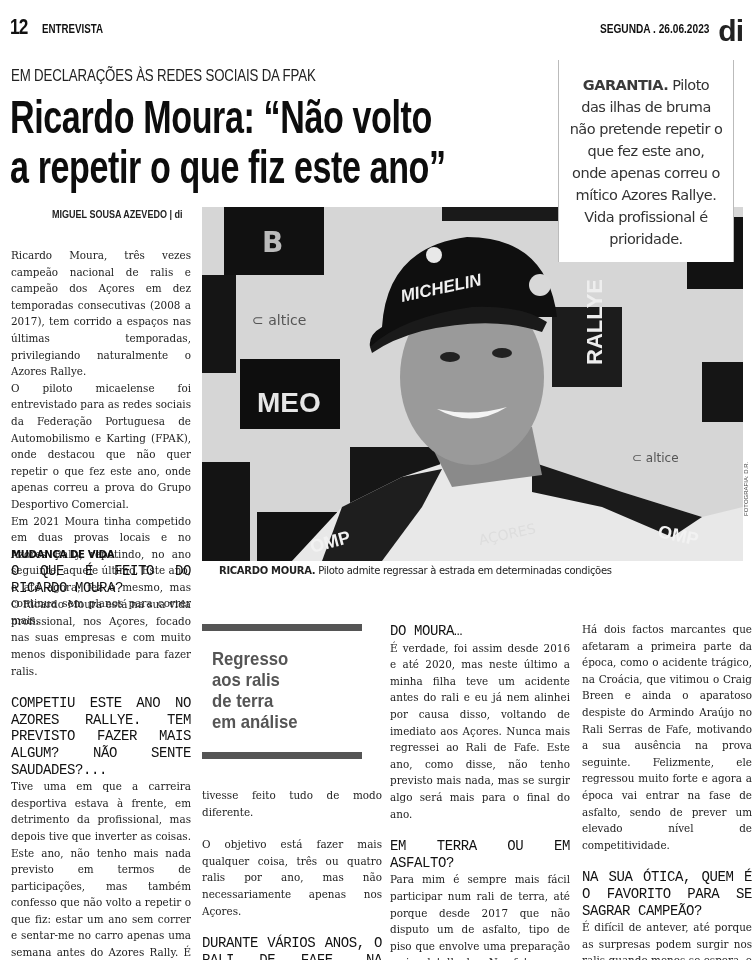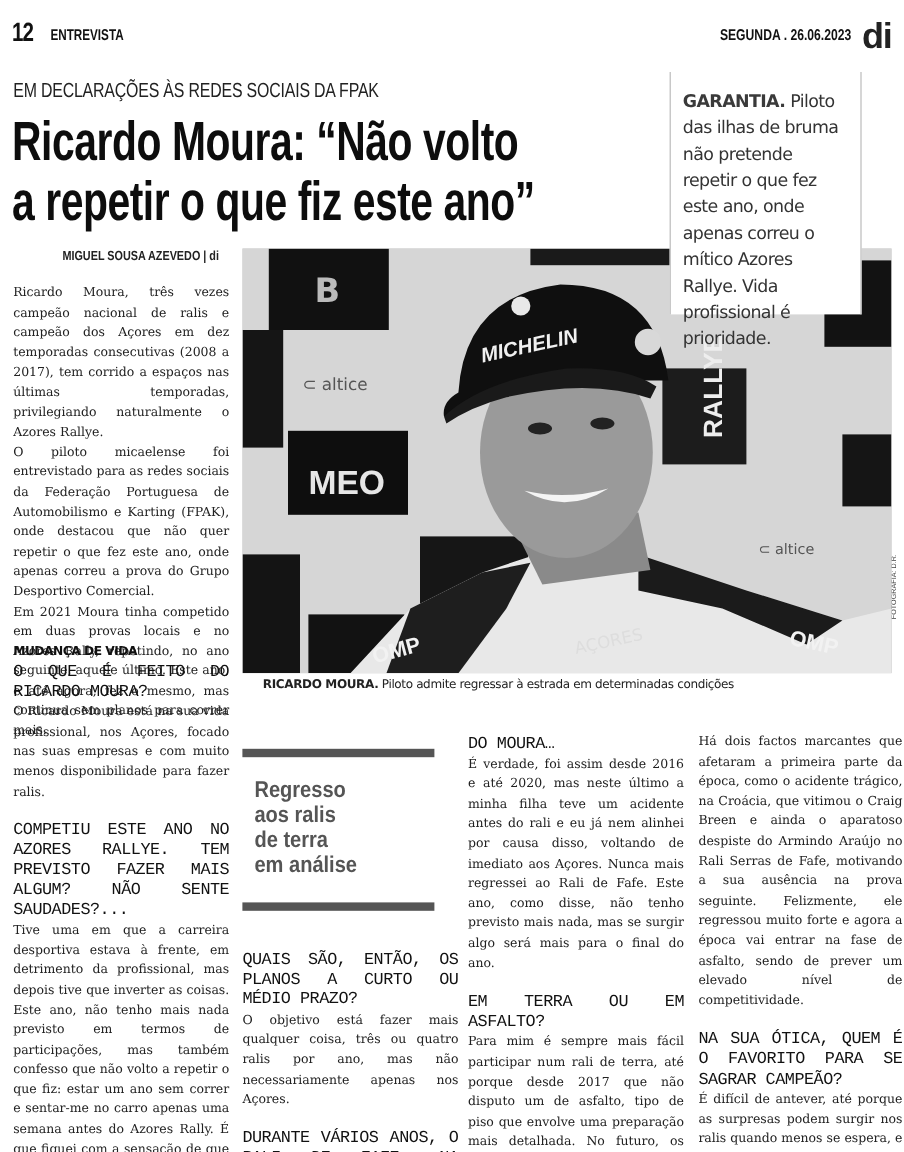--- a/index.html
+++ b/index.html
@@ -10,30 +10,30 @@
   .page-num { position: absolute; left: 10px; top: 14px; font-family: "Liberation Sans", sans-serif; font-weight: bold; font-size: 22px; letter-spacing: -1px; transform: scaleX(0.78); transform-origin: left; color: #111; }
   .section { position: absolute; left: 42px; top: 21px; font-family: "Liberation Sans", sans-serif; font-weight: bold; font-size: 13px; transform: scaleX(0.75); transform-origin: left; color: #111; }
   .dateline { position: absolute; right: 44px; top: 21px; font-family: "Liberation Sans", sans-serif; font-weight: bold; font-size: 13px; transform: scaleX(0.78); transform-origin: right; color: #111; }
   .logo { position: absolute; right: 10px; top: 14px; font-family: "Liberation Sans", sans-serif; font-weight: bold; font-size: 30px; color: #222; letter-spacing: -1px; }
 
   .kicker { position: absolute; left: 11px; top: 66px; font-family: "Liberation Sans", sans-serif; font-size: 17px; color: #222; transform: scaleX(0.78); transform-origin: left; white-space: nowrap; letter-spacing: -0.2px; }
   .headline { position: absolute; left: 10px; top: 92px; width: 700px; font-family: "Liberation Sans", sans-serif; font-weight: bold; font-size: 46px; line-height: 50px; color: #0d0d0d; transform: scaleX(0.74); transform-origin: left; letter-spacing: -0.5px; }
 
   .byline { position: absolute; left: 52px; top: 208px; font-family: "Liberation Sans", sans-serif; font-size: 11px; font-weight: bold; color: #222; transform: scaleX(0.82); transform-origin: left; white-space: nowrap; }
 
-  .sidebar-box { position: absolute; left: 558px; top: 60px; width: 160px; height: 202px; background: #fff; border-left: 1px solid #bbb; border-right: 1px solid #bbb; padding: 14px 10px 12px 10px; z-index: 3; font-family: "DejaVu Sans", sans-serif; font-size: 14.5px; line-height: 22px; color: #333; letter-spacing: -0.5px; }
+  .sidebar-box { position: absolute; left: 558px; top: 60px; width: 176px; height: 202px; background: #fff; border-left: 1px solid #bbb; border-right: 1px solid #bbb; padding: 14px 10px 12px 10px; z-index: 3; font-family: "DejaVu Sans", sans-serif; font-size: 14.5px; line-height: 22px; color: #333; letter-spacing: -0.5px; text-align: center; }
   .sidebar-box b { color: #3a3a3a; font-weight: bold; }
 
   .photo { position: absolute; left: 202px; top: 207px; width: 541px; height: 354px; background: #c9c9c9; overflow: hidden; z-index: 1; }
   .photo svg { display: block; }
   .photo-credit { position: absolute; left: 743px; top: 516px; font-family: "Liberation Sans", sans-serif; font-size: 6px; color: #444; transform: rotate(-90deg); transform-origin: left top; white-space: nowrap; }
   .caption { position: absolute; left: 202px; top: 565px; font-family: "DejaVu Sans", sans-serif; font-size: 10px; color: #222; letter-spacing: -0.3px; white-space: nowrap; }
   .caption b { font-weight: bold; margin-left: 17px; }
 
-  .col { position: absolute; font-family: "DejaVu Serif", serif; font-size: 10.4px; line-height: 16.6px; color: #222; text-align: justify; hyphens: manual; }
+  .col { position: absolute; font-family: "DejaVu Serif", serif; font-size: 10.4px; line-height: 16.6px; color: #222; text-align: justify; hyphens: manual; margin-top: 11px; }
   .col p { margin: 0; }
   .col .q { font-family: Liberation Mono, monospace; font-size: 14px; line-height: 16.6px; color: #111; text-transform: uppercase; letter-spacing: -0.4px; text-align: justify; }
   .col .sub { font-family: "DejaVu Sans", sans-serif; font-weight: bold; font-size: 10.2px; line-height: 16px; color: #111; letter-spacing: -0.4px; }
   .col .gap { height: 16px; }
 
   .col1 { left: 11px; top: 236px; width: 180px; }
   .col1b { left: 11px; top: 536px; width: 180px; }
   .col2 { left: 202px; top: 776px; width: 180px; }
   .col3 { left: 390px; top: 612px; width: 180px; }
   .col4 { left: 582px; top: 610px; width: 170px; }
@@ -136,22 +136,22 @@
   <div class="pq-text">
     <span>Regresso</span><br>
     <span>aos ralis</span><br>
     <span>de terra</span><br>
     <span>em análise</span>
   </div>
   <div class="pq-bar bot"></div>
 </div>
 
 <div class="col col2">
+  <p>tivesse feito tudo de modo diferente.</p>
   <div class="gap"></div>
-  <p class="q">QUAIS SÃO, ENTÃO, OS PLANOS A CURTO OU MÉDIO PRAZO?</p>
   <p>O objetivo está fazer mais qualquer coisa, três ou quatro ralis por ano, mas não necessariamente apenas nos Açores.</p>
   <div class="gap"></div>
   <p class="q">DURANTE VÁRIOS ANOS, O RALI DE FAFE, NA ABERTURA DO CAMPEONATO, CONTOU SEMPRE COM O RICAR-</p>
 </div>
 
 <div class="col col3">
   <p class="q">DO MOURA…</p>
   <p>É verdade, foi assim desde 2016 e até 2020, mas neste último a minha filha teve um acidente antes do rali e eu já nem alinhei por causa disso, voltando de imediato aos Açores. Nunca mais regressei ao Rali de Fafe. Este ano, como disse, não tenho previsto mais nada, mas se surgir algo será mais para o final do ano.</p>
   <div class="gap"></div>
   <p class="q">EM TERRA OU EM ASFALTO?</p>

